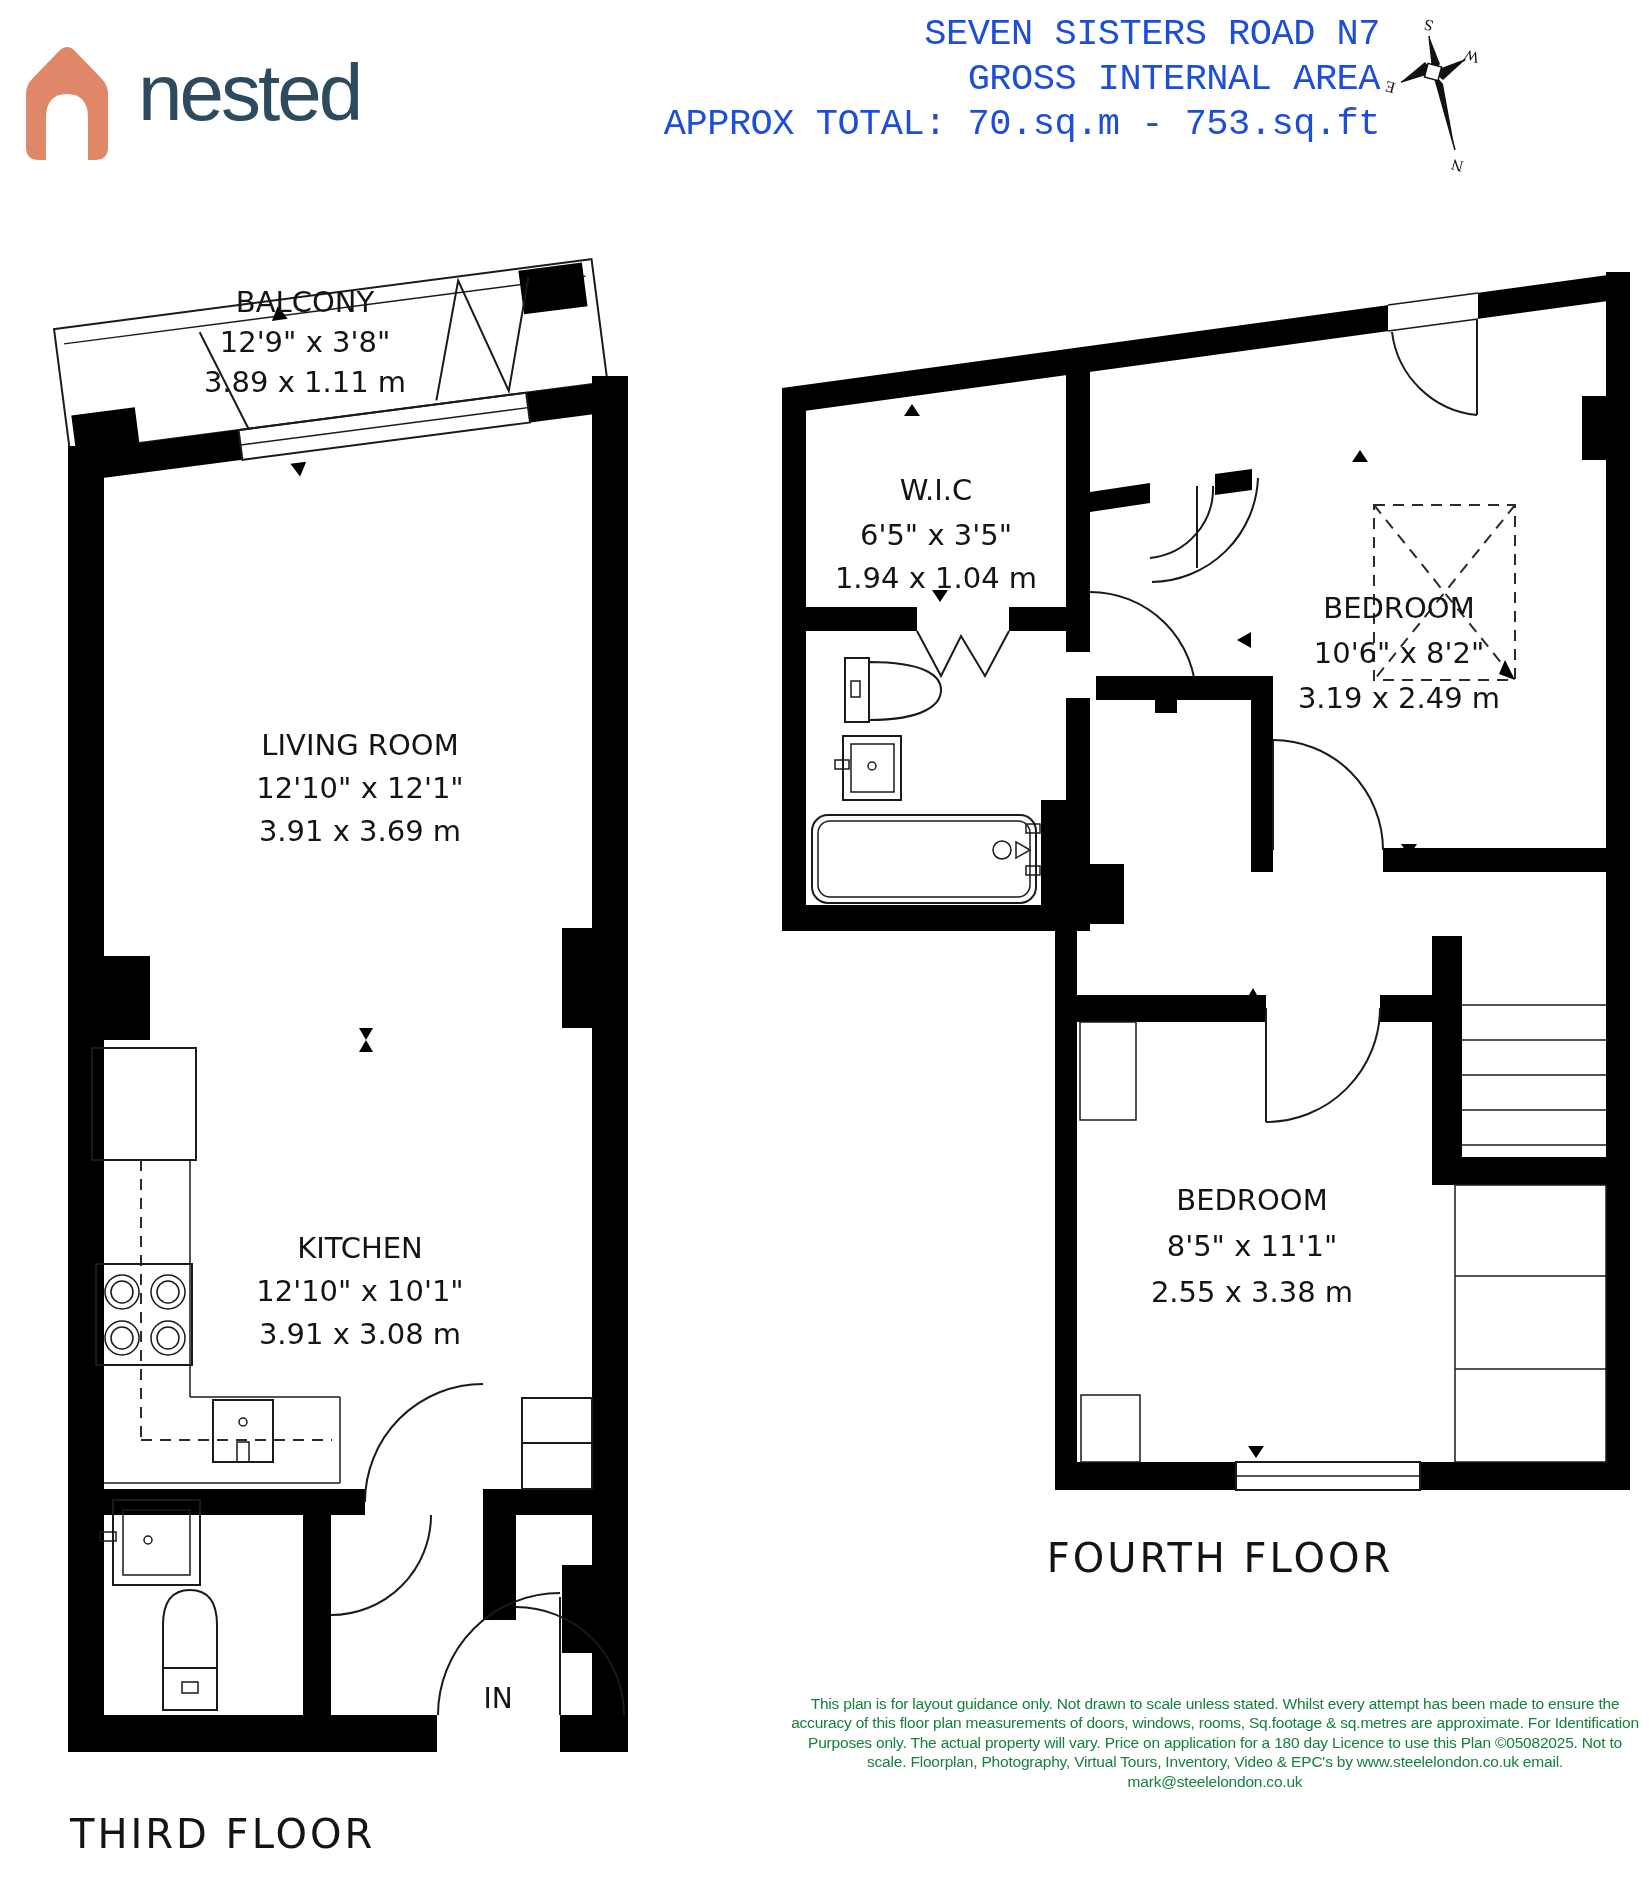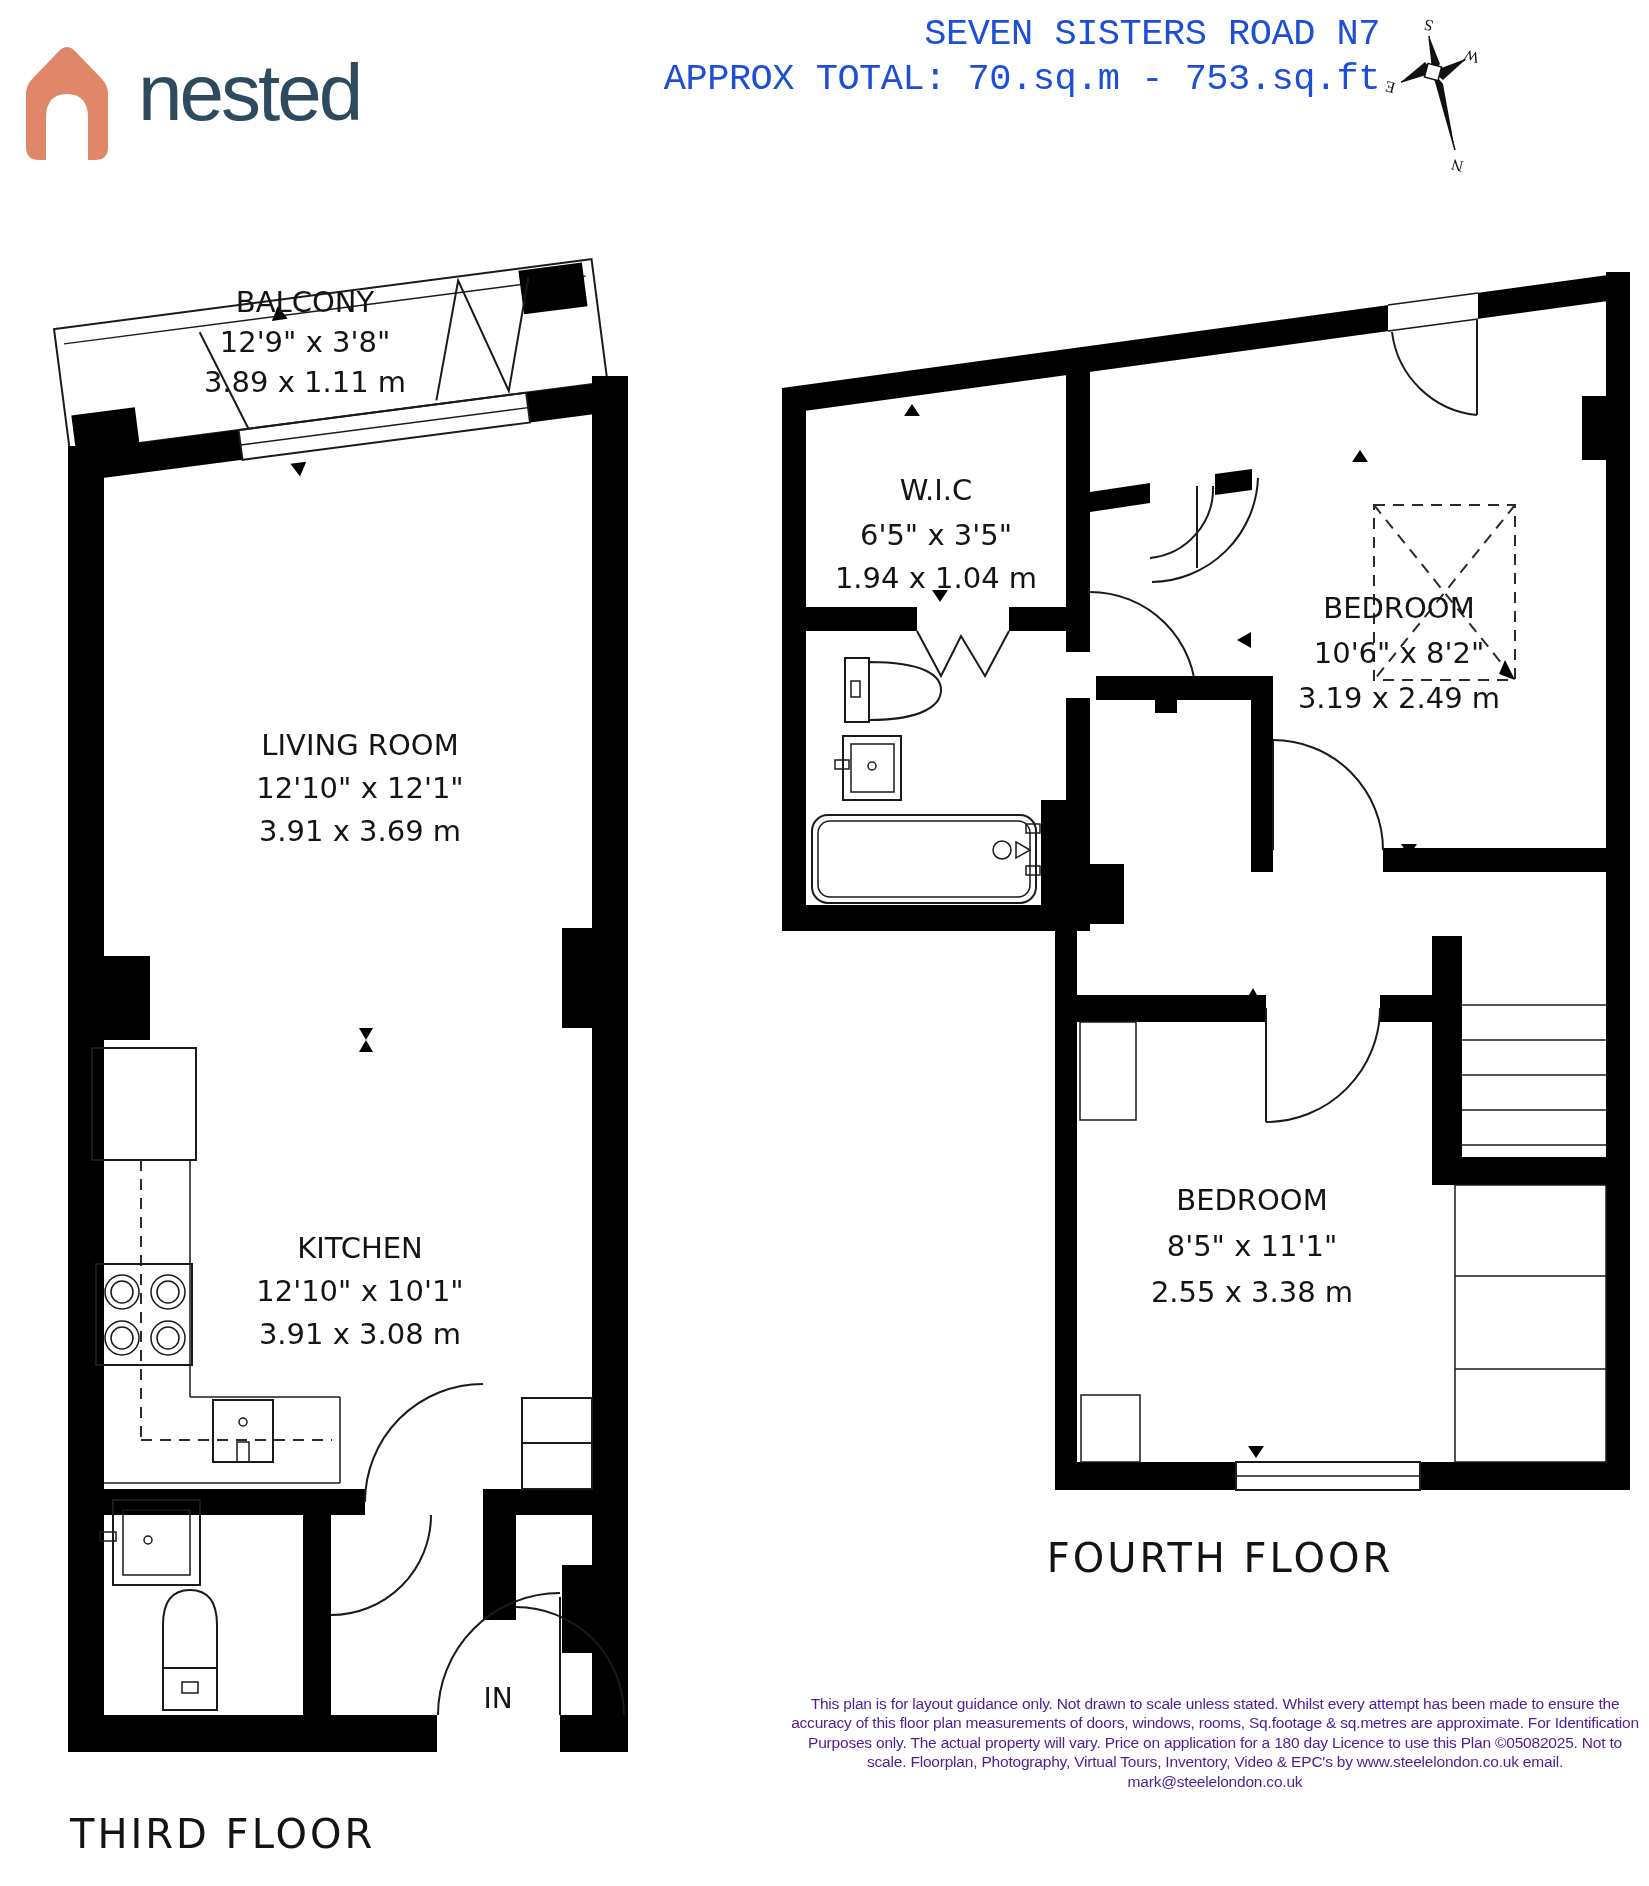--- a/index.html
+++ b/index.html
@@ -22,37 +22,38 @@
   .in-label{font-size:28px;}
   .wall{fill:#000000;stroke:none;}
   .thin{fill:none;stroke:#1a1a1a;stroke-width:2;}
   .thin15{fill:none;stroke:#1a1a1a;stroke-width:1.5;}
   .door{fill:none;stroke:#1a1a1a;stroke-width:2;}
   .dash{fill:none;stroke:#2a2a2a;stroke-width:2;stroke-dasharray:11 8;}
   .mark{fill:#000;}
   
   .disclaimer{position:absolute;left:787px;top:1694px;width:856px;text-align:center;
       font-family:"Liberation Sans",sans-serif;font-size:15.5px;line-height:1.25;
-      color:#4c1d95;font-weight:500;letter-spacing:-0.2px;}
+      color:#15803d;font-weight:500;letter-spacing:-0.2px;}
 </style>
 </head>
 <body>
 
 <div class="page">
 
   <div class="logo">
     <svg width="110" height="135" viewBox="0 0 110 135">
       <path d="M 14,66 Q 14,57 21,50 L 47,23 Q 55,15 63,23 L 89,50 Q 96,57 96,66 L 96,119 Q 96,132 83,132 L 27,132 Q 14,132 14,119 Z" fill="#E0876A"></path>
       <path d="M 34,132 L 34,90 Q 34,66 55,66 Q 76,66 76,90 L 76,132 Z" fill="#ffffff"></path>
     </svg>
     <span class="brand">nested</span>
   </div>
 
   <div class="title">
     <div>SEVEN SISTERS ROAD N7</div>
+    <div>GROSS INTERNAL AREA</div>
     <div>APPROX TOTAL: 70.sq.m - 753.sq.ft</div>
   </div>
 
   <div class="compass">
     <svg width="130" height="175" viewBox="0 0 130 175">
       <g stroke="#111" fill="none" stroke-width="1.5">
         <line x1="48" y1="62" x2="44" y2="26"></line>
         <line x1="48" y1="62" x2="80" y2="50"></line>
         <line x1="48" y1="62" x2="16" y2="72"></line>
         <line x1="48" y1="62" x2="70" y2="140"></line>

